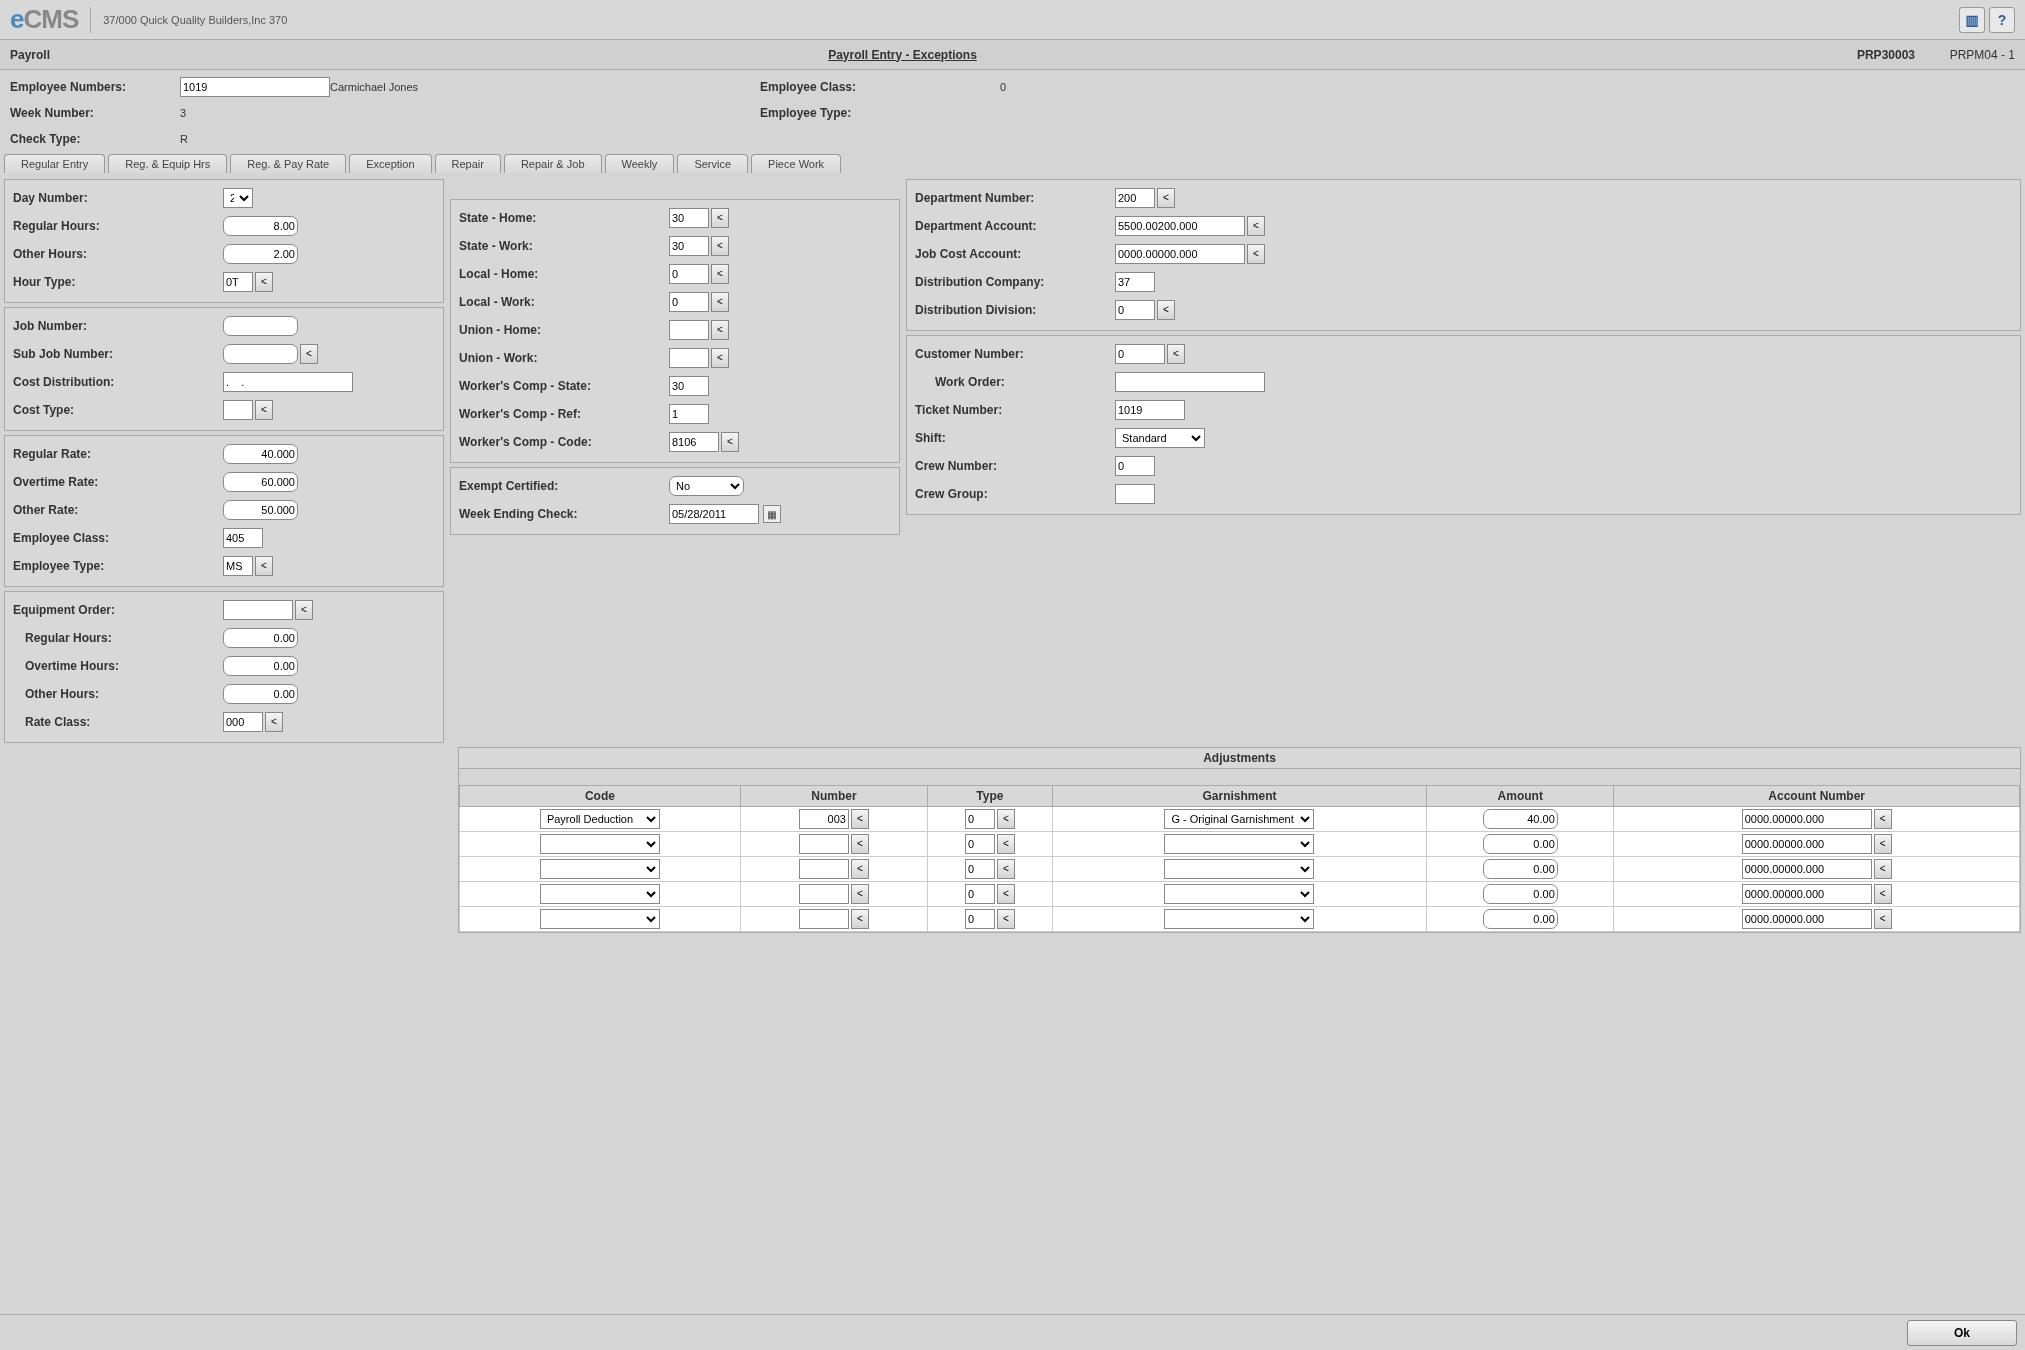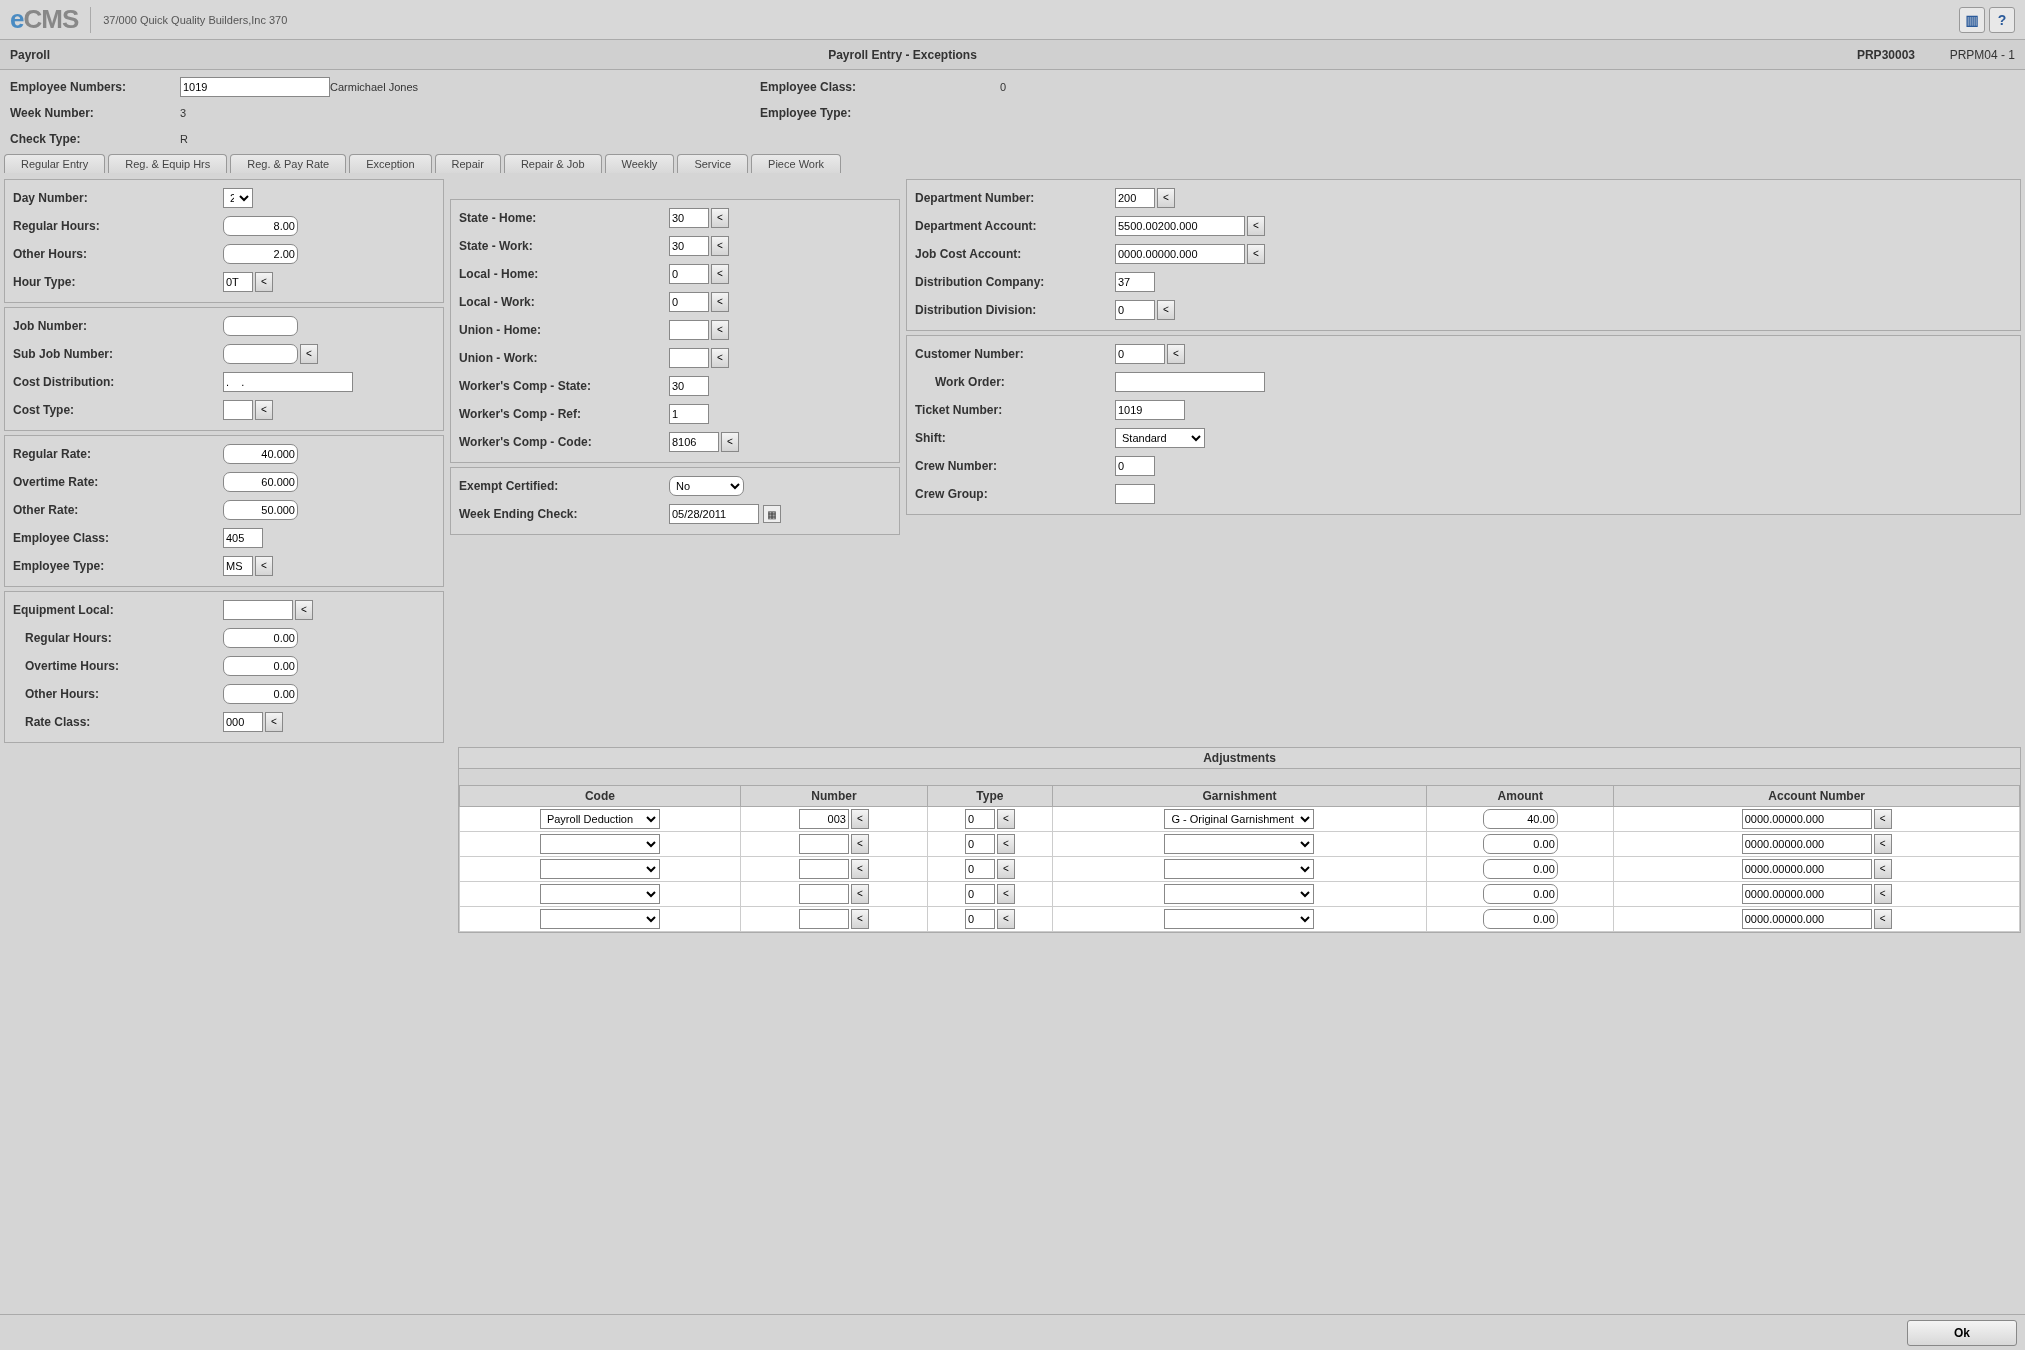--- a/index.html
+++ b/index.html
@@ -7,21 +7,21 @@
   
   .topbar { display: flex; align-items: center; background: #d8d8d8; height: 40px; padding: 0 10px; border-bottom: 1px solid #aaa; }
   .logo { font-size: 26px; font-weight: 700; color: #888; letter-spacing: -1px; }
   .logo .e { color: #4a8bc2; }
   .divider-v { width: 1px; height: 26px; background: #aaa; margin: 0 12px; }
   .company-info { font-size: 11px; color: #555; }
   .topbar-right { margin-left: auto; display: flex; gap: 4px; }
   .top-icon { width: 26px; height: 26px; border: 1px solid #999; background: #e8e8e8; border-radius: 3px; display: flex; align-items: center; justify-content: center; font-size: 14px; color: #2a5a9a; font-weight: bold; }
   
   .pagehead { display: flex; align-items: center; background: #d0d0d0; height: 30px; padding: 0 10px; border-bottom: 1px solid #aaa; font-weight: bold; font-size: 12px; color: #333;}
-  .pagehead .center { flex: 1; text-align: center; }
+  .pagehead .center { flex: 1; text-align: center; text-decoration: underline; }
   .pagehead .right1 { width: 160px; text-align: right; }
   .pagehead .right2 { width: 100px; text-align: right; font-weight: normal;}
   
   .header-info { background: #d5d5d5; padding: 4px 10px 2px 10px; }
   .hrow { display: flex; align-items: center; height: 26px; }
   .hlabel { width: 170px; font-weight: bold; font-size: 12px; }
   .hval { width: 150px; }
   .hval2 { width: 430px; }
   .hlabel2 { width: 240px; font-weight: bold; font-size: 12px;}
   .emp-input { width: 150px; height: 22px; border: 1px solid #888; background: #e8e8e8; padding: 0 4px; }
@@ -181,21 +181,21 @@
       <div class="frow">
           <div class="flabel">Employee Type:</div>
           <div class="combo">
             <input type="text" class="w30" value="MS" style="">
             <button class="lookup">&lt;</button>
           </div>
         </div>
     </div>
     <div class="panel">
       <div class="frow">
-          <div class="flabel">Equipment Local:</div>
+          <div class="flabel">Equipment Order:</div>
           <div class="combo">
             <input type="text" class="w70" value="" style="">
             <button class="lookup">&lt;</button>
           </div>
         </div>
       <div class="frow">
           <div class="flabel" style="padding-left:12px">Regular Hours:</div>
           <input type="text" class="num w60" value="0.00" style="">
         </div>
       <div class="frow">

